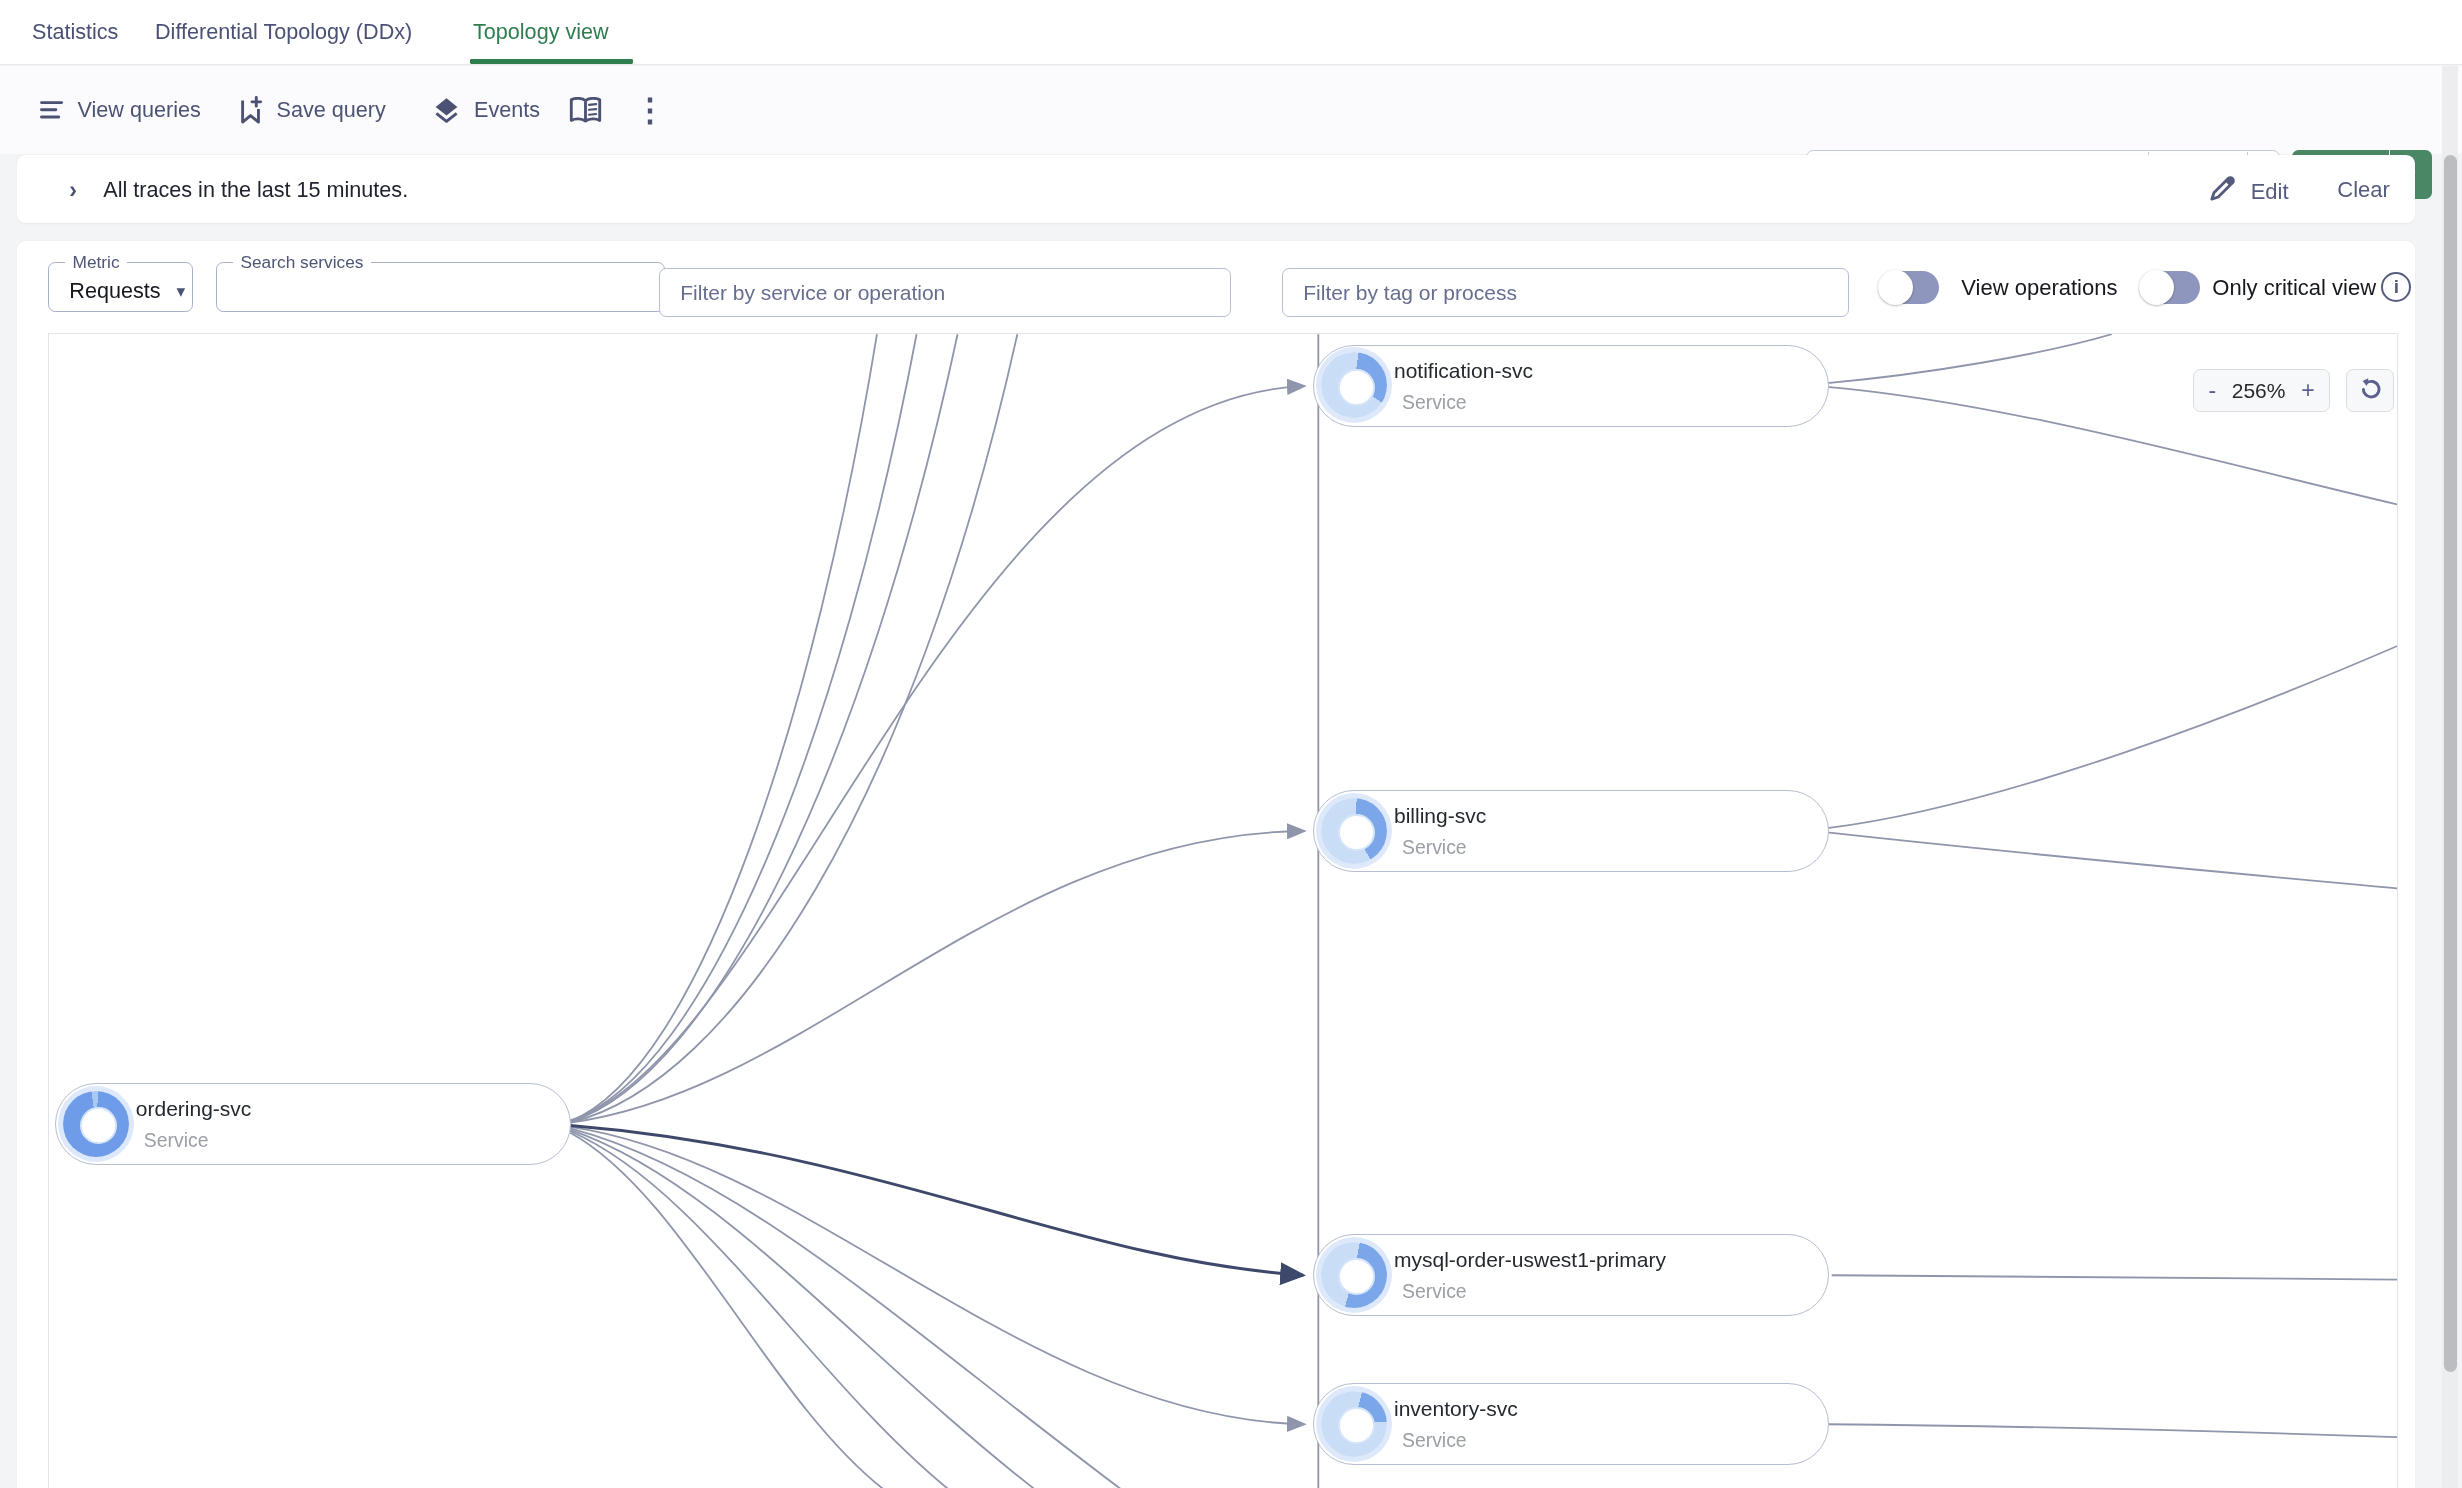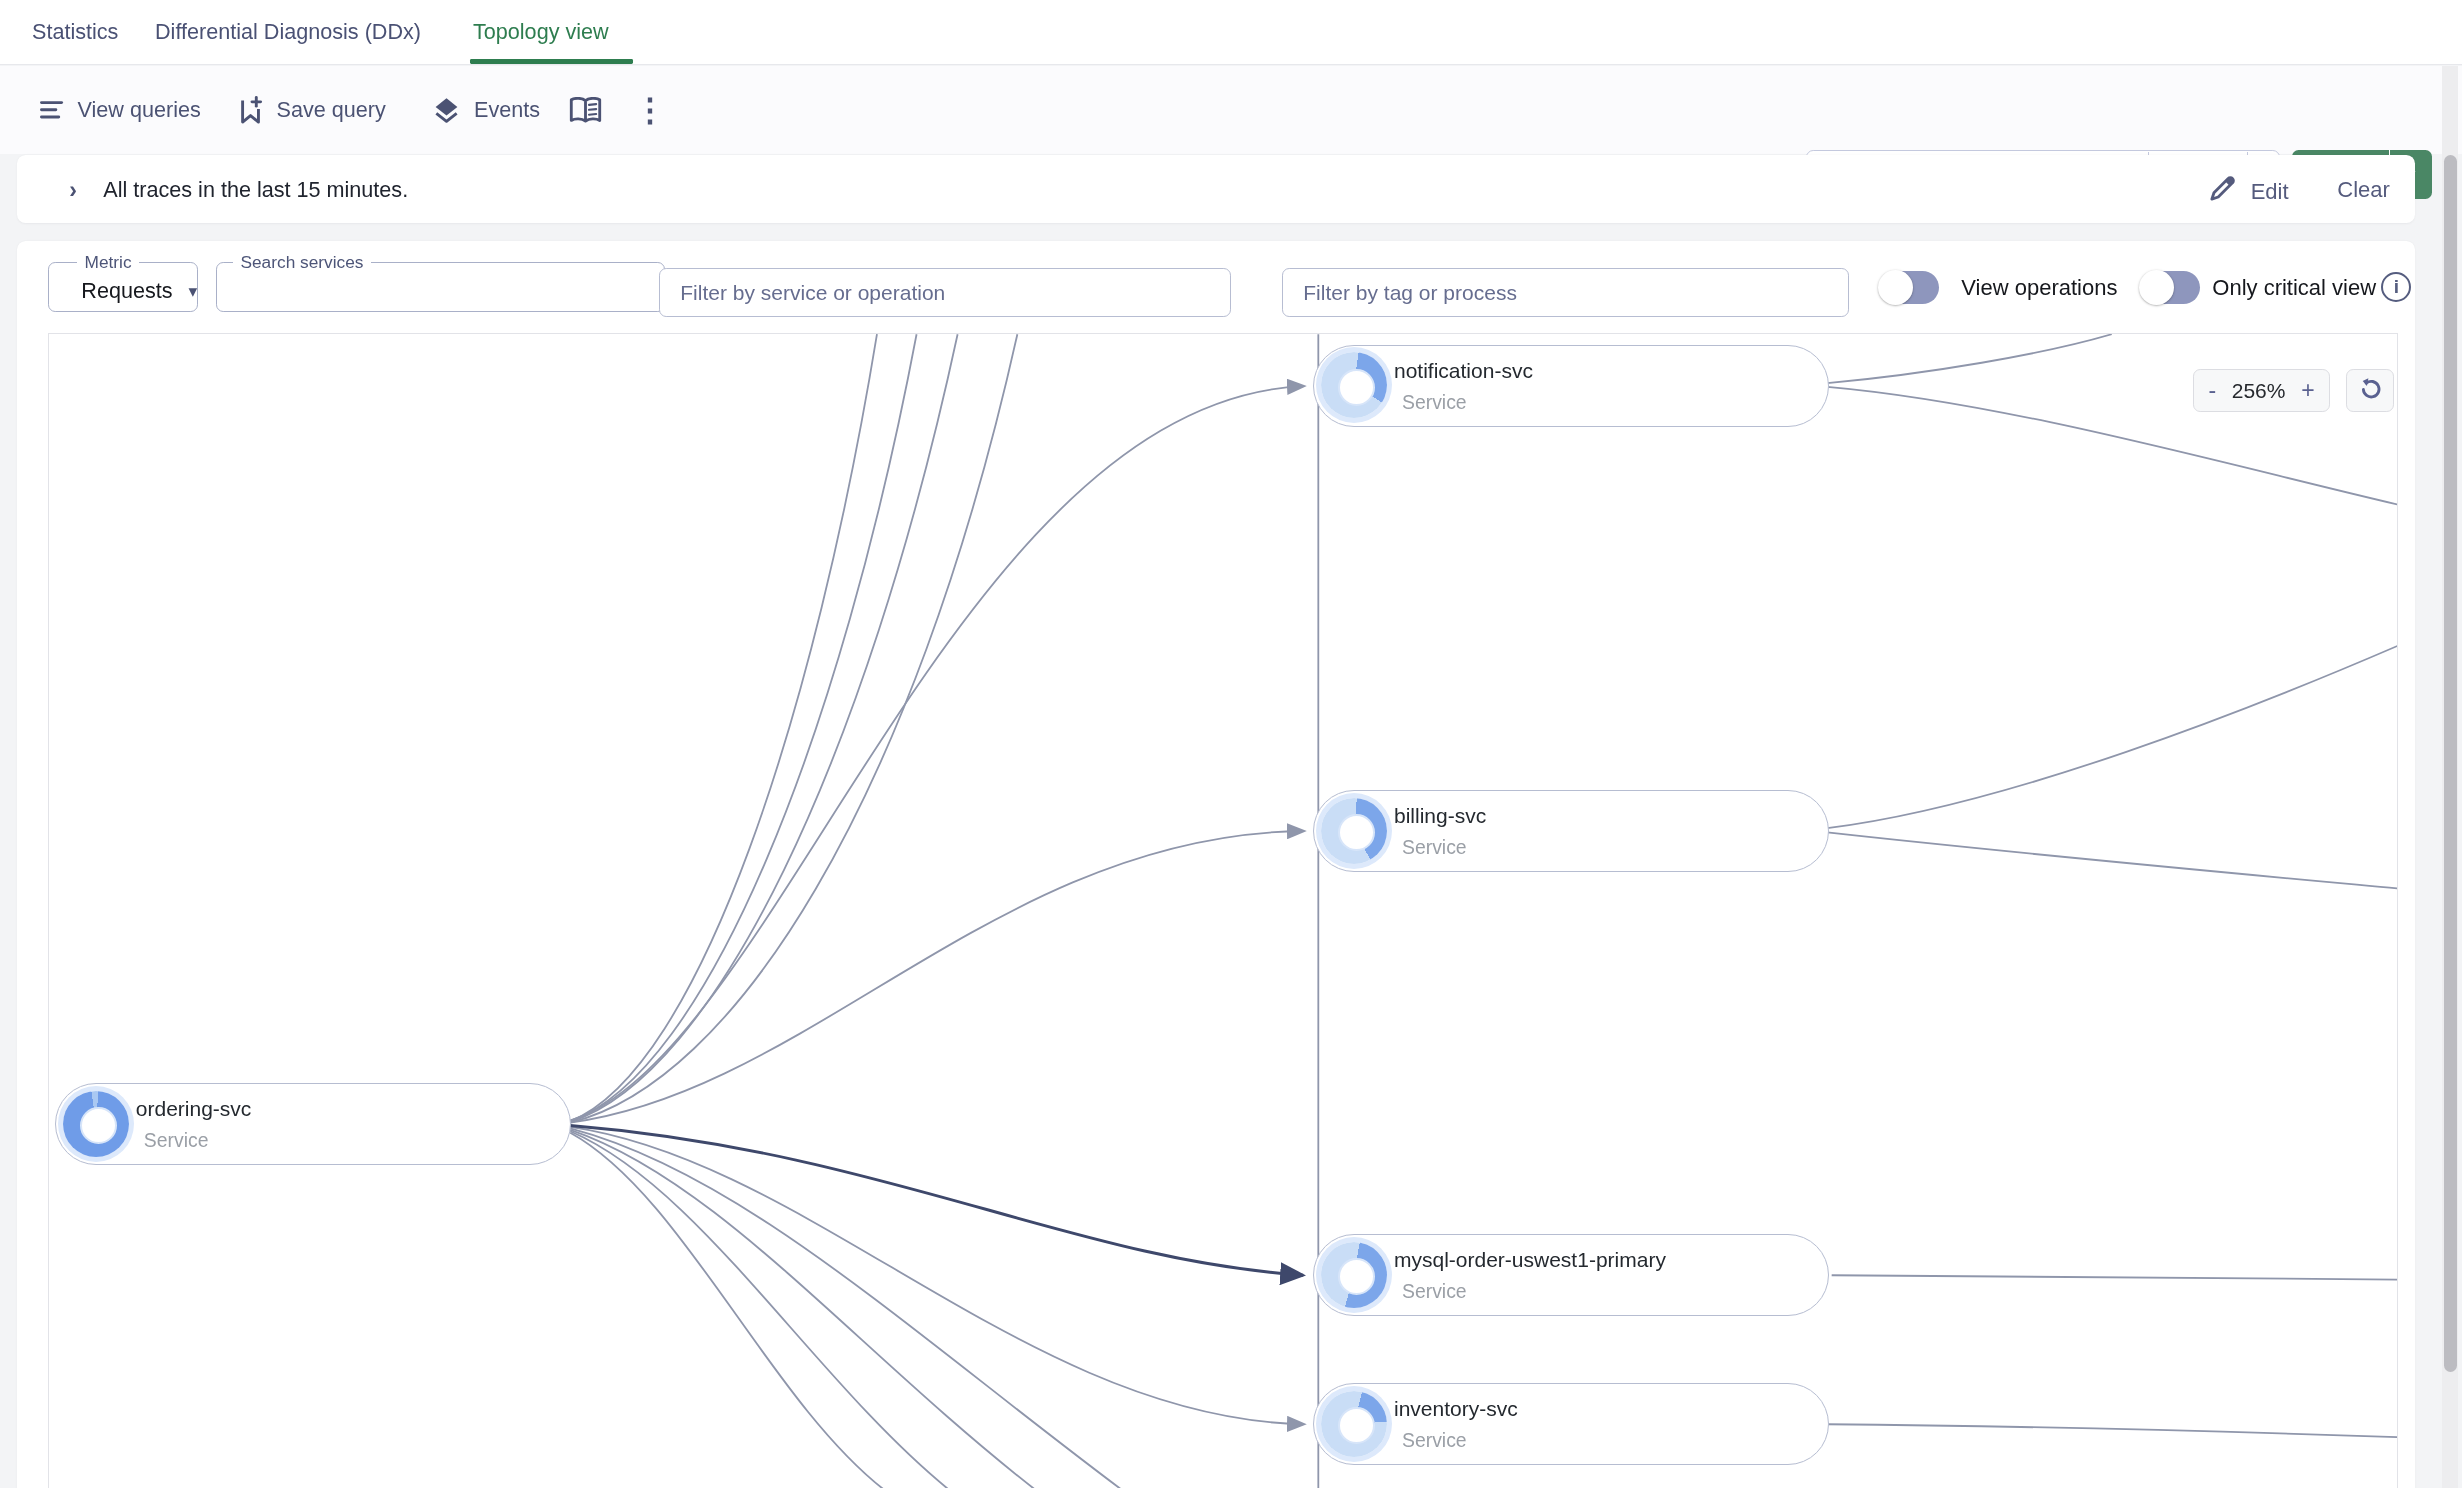--- a/index.html
+++ b/index.html
@@ -37,21 +37,21 @@
   #summary .edit { position:absolute; left:2192px; top:20px; display:flex; gap:14.4px; align-items:center; font-size:22px; color:#555b7d; cursor:pointer; }
   #summary .clear { position:absolute; left:2320px; top:22px; font-size:22px; color:#555b7d; cursor:pointer; }
 
   
   #mainpanel { left:17.3px; top:241px; width:2398px; height:1248px; background:#ffffff; border-radius:8.6px 8.6px 0 0; box-shadow:0 0.7px 2.2px rgba(20,24,40,.05); }
 
   fieldset.outl { position:absolute; border:1.4px solid #a9b0c8; border-radius:7.2px; background:#fff; }
   fieldset.outl legend { margin-left:16px; padding:0 7.2px; font-size:17.3px; color:#4d5578; }
   .fs-row { display:flex; align-items:center; height:37px; }
 
-  #fs-metric { left:31px; top:10.8px; width:145px; height:60px;padding-left:12px; }
+  #fs-metric { left:31px; top:10.8px; width:145px; height:60px; }
   #fs-metric .val { font-size:21.6px; color:#16181d; margin-left:20px; }
   #fs-metric .caret { font-size:17.3px; color:#4b5273; margin-left:16px; }
 
   #fs-search { left:199px; top:10.8px; width:449px; height:60px; }
   #fs-search input { border:none; outline:none; font-size:21.6px; color:#16181d; width:122px; margin-left:20px; font-family:"Liberation Sans",sans-serif; background:transparent; }
   #fs-search .matches { font-style:italic; font-size:19.4px; color:#9ba0ad; width:130px; }
   #fs-search .up { font-size:16px; color:#3f4a6e; margin-left:20px; cursor:pointer; }
   #fs-search .dn { font-size:16px; color:#58608a; margin-left:30px; cursor:pointer; }
   #fs-search .clr { font-size:26px; color:#6a719a; margin-left:32px; cursor:pointer; font-weight:300; }
 
@@ -84,21 +84,21 @@
 
   
   #scrolltrack { left:2442px; top:66px; width:16px; height:1423px; background:#ededef; }
   #scrollthumb { left:2444px; top:155px; width:13px; height:1217px; background:#bcbcc1; border-radius:6.5px; }
 </style>
 </head>
 <body>
 
 <div id="tabsbar" class="abs">
   <div class="tab" style="left:32px;">Statistics</div>
-  <div class="tab" style="left:155px;">Differential Diagnosis (DDx)</div>
+  <div class="tab" style="left:155px;">Differential Topology (DDx)</div>
   <div class="tab active" style="left:473px;">Topology view</div>
   <div class="tab-underline"></div>
 </div>
 
 <div id="toolbar" class="abs">
 
   <div class="tb-item" style="left:40px;">
     <span class="tb-icon">
       <svg width="24.5" height="21.6" viewBox="0 0 34 30">
           <g stroke="#4b5273" stroke-width="4" stroke-linecap="round">

